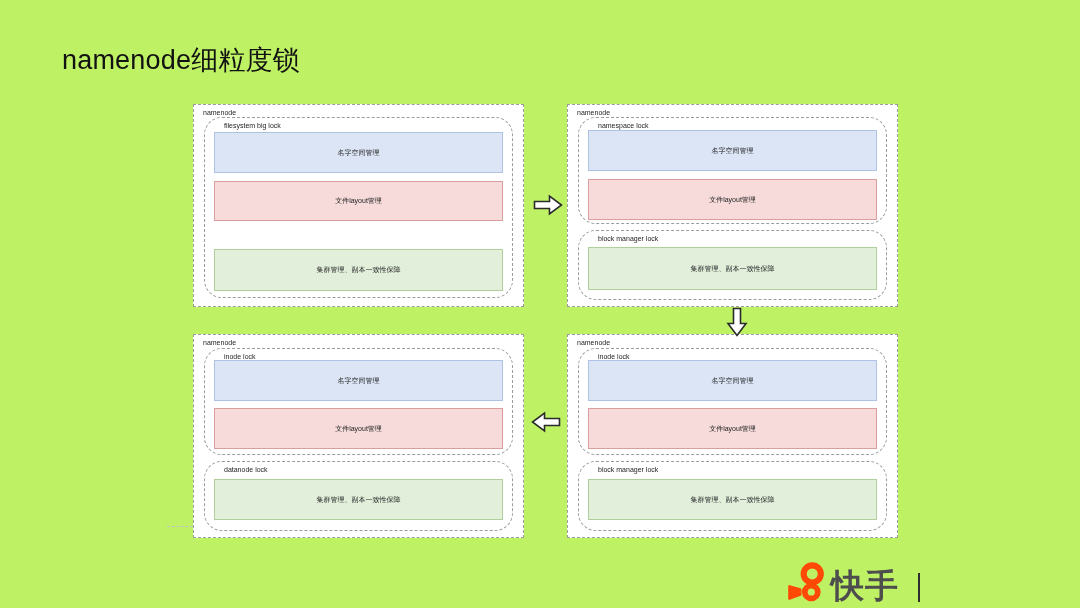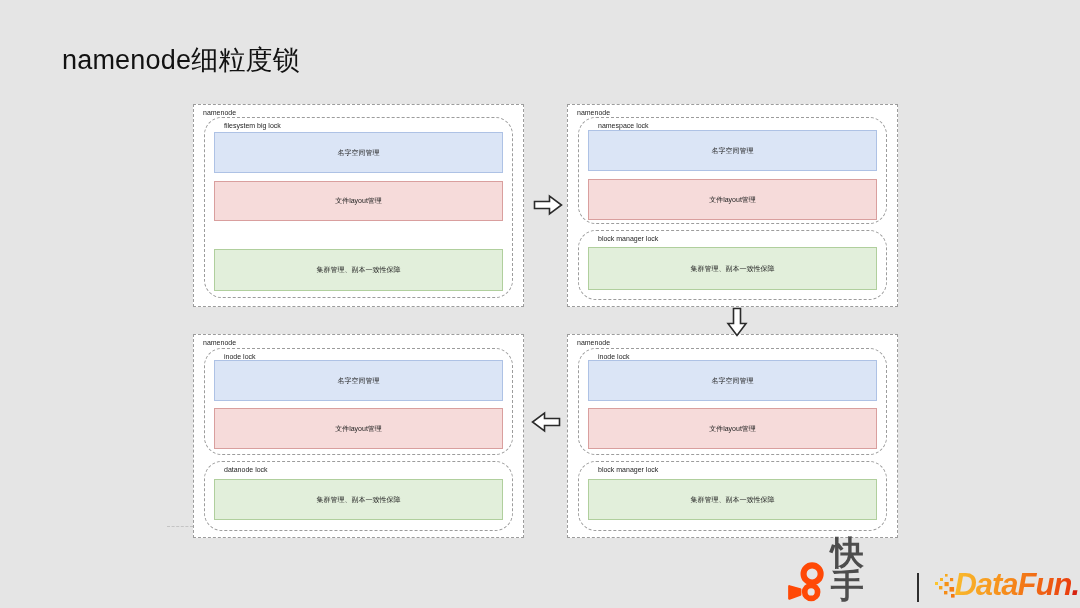--- a/index.html
+++ b/index.html
@@ -1,17 +1,17 @@
 <!DOCTYPE html>
 <html><head>
 <meta charset="utf-8">
 <style>
   html,body{margin:0;padding:0;background:#fff;}
   body{font-family:"Liberation Sans",sans-serif;}
-  .stage{position:relative;width:1080px;height:608px;background:#e5e5e5;overflow:hidden;}
+  .stage{position:relative;width:1080px;height:608px;background:#bef264;overflow:hidden;}
 
   .slide-title{position:absolute;left:62px;top:42px;margin:0;font-size:27px;font-weight:400;color:#121212;letter-spacing:.2px;}
 
   .panel{position:absolute;border:1px dashed #9c9c9c;background:#fff;box-sizing:border-box;}
   .panel-label{position:absolute;left:9px;top:4px;font-size:7px;color:#1d1d1d;line-height:1;}
   .lockgroup{position:absolute;left:10px;right:10px;border:1px dashed #9c9c9c;border-radius:18px;box-sizing:border-box;}
   .lockgroup-label{position:absolute;left:19px;top:4px;font-size:7px;color:#1d1d1d;line-height:1;}
   .cbox{position:absolute;left:9px;right:9px;display:flex;align-items:center;justify-content:center;
         font-size:7px;color:#222;border:1px solid transparent;box-sizing:border-box;text-align:center;}
   .cbox.blue{background:#dbe5f6;border-color:#aec2e5;}
@@ -107,30 +107,15 @@
   <div class="guide-mark"></div>
 
   <div class="footer">
     <svg class="ks-icon" viewBox="0 0 44 42">
       <circle cx="27.5" cy="12.5" r="9" fill="none" stroke="#ff4906" stroke-width="6.4"></circle>
       <circle cx="26.5" cy="31.5" r="6.8" fill="none" stroke="#ff4906" stroke-width="6"></circle>
       <path d="M3.5 25.5 L15 28.7 L15 34.3 L3.5 38.5 Z" fill="#ff4906" stroke="#ff4906" stroke-width="2.5" stroke-linejoin="round"></path>
     </svg>
     <div class="ks-word">快手</div>
     <div class="logo-divider"></div>
-    <div class="df-wrap">
-      <svg class="df-dots" viewBox="0 0 21 27">
-        <rect x="0" y="10" width="3" height="3" fill="#fbc62f"></rect>
-        <rect x="5" y="6" width="3" height="3" fill="#f9b21f"></rect>
-        <rect x="10" y="2" width="2.6" height="2.6" fill="#f8a81c"></rect>
-        <rect x="4" y="14" width="3.4" height="3.4" fill="#f9a31a"></rect>
-        <rect x="9.5" y="10" width="4.2" height="4.2" fill="#f69117"></rect>
-        <rect x="15" y="6" width="3.2" height="3.2" fill="#f58a14"></rect>
-        <rect x="9" y="19" width="3.4" height="3.4" fill="#f58c17"></rect>
-        <rect x="14.5" y="15" width="4.6" height="4.6" fill="#f47d12"></rect>
-        <rect x="16" y="22" width="3.6" height="3.6" fill="#f37a10"></rect>
-      </svg>
-      <span class="df-word">DataFun</span>
-        <span class="df-period">.</span>
-    </div>
   </div>
 
 </div>
 
 </body></html>

